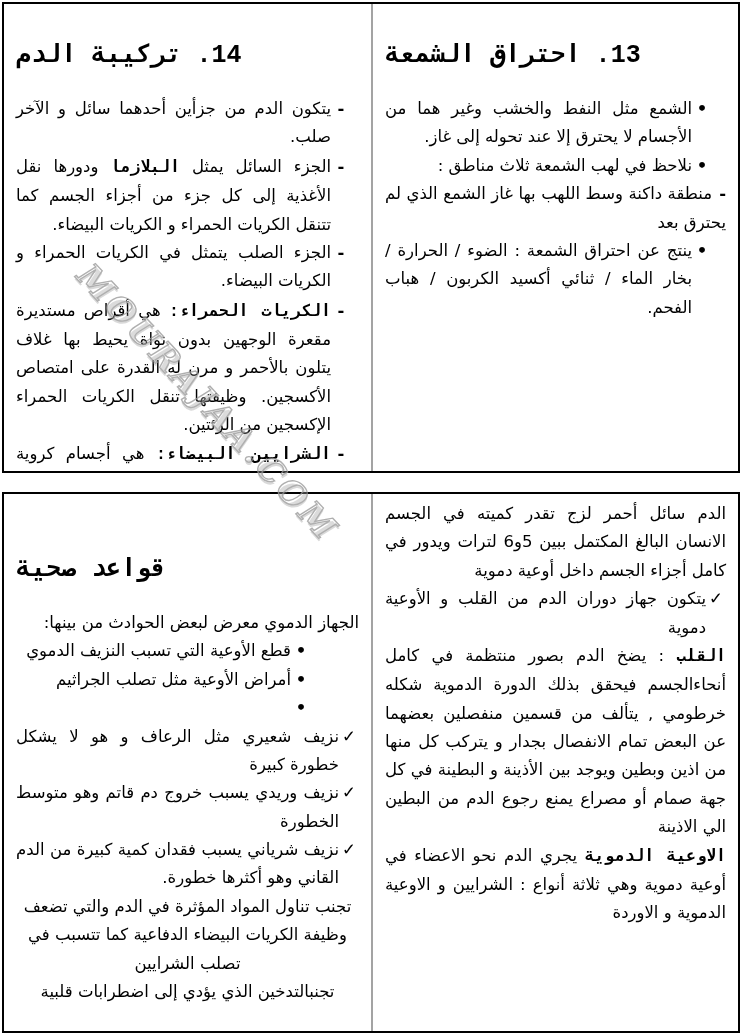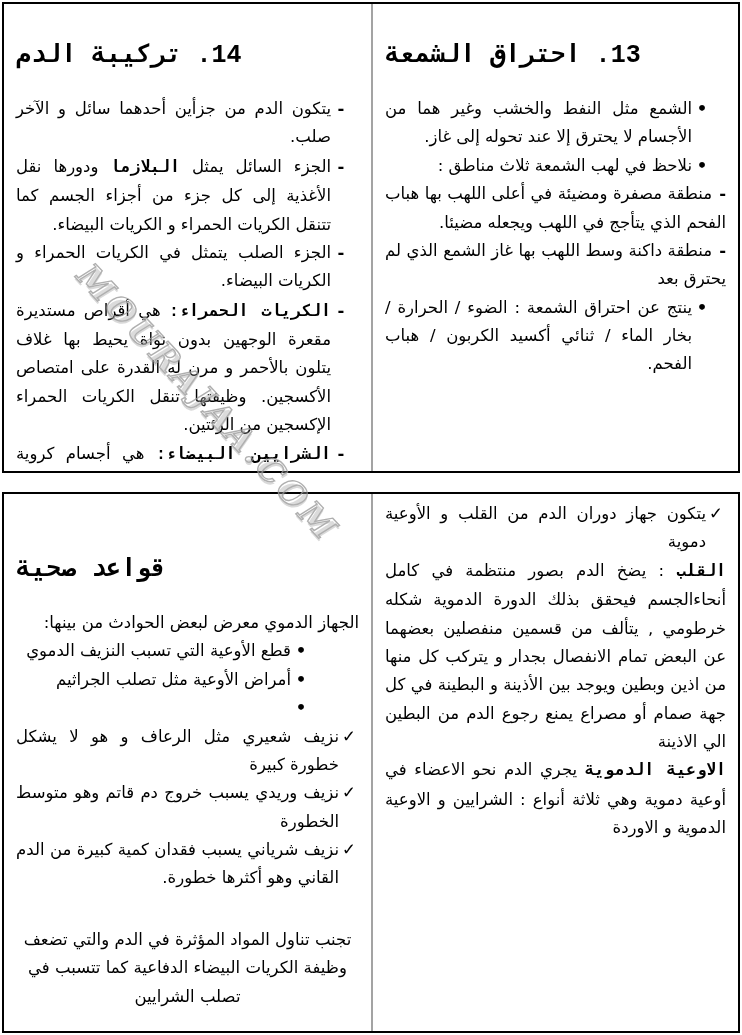--- a/index.html
+++ b/index.html
@@ -53,21 +53,21 @@
   }
   .li .txt { flex: 1; text-align: justify; }
 
   .indent-sm { padding-right: 14px; }
   .indent-lg { padding-right: 48px; }
   .pad-dash { padding-right: 8px; }
 
   .mk-inline { font-weight: bold; margin-left: 7px; }
   .b { font-weight: bold; font-family: Liberation Mono, monospace; }
 
-  .center { text-align: center; margin-top: 33px; }
+  .center { text-align: center; }
 
   .watermark {
     position: absolute;
     top: 256px; left: 98px;
     direction: ltr;
     font-family: "DejaVu Serif", "DejaVu Sans", serif;
     font-size: 33px;
     font-weight: bold;
     font-style: italic;
     letter-spacing: 4px;
@@ -95,23 +95,20 @@
       <h2 class="box-title">13. احتراق الشمعة</h2>
       <div class="li indent-sm">
         <span class="mk">•</span>
         <span class="txt">الشمع مثل النفط والخشب وغير هما من الأجسام لا يحترق إلا عند تحوله إلى غاز.</span>
       </div>
       <div class="li indent-sm">
         <span class="mk">•</span>
         <span class="txt">نلاحظ في لهب الشمعة ثلاث مناطق :</span>
       </div>
       <div class="p">
-        <span class="mk-inline">-</span><span>منطقة مصفرة ومضيئة في أعلى اللهب بها هباب الفحم الذي يتأجج في اللهب ويجعله مضيئا.</span>
-      </div>
-      <div class="p">
         <span class="mk-inline">-</span><span>منطقة داكنة وسط اللهب بها غاز الشمع الذي لم يحترق بعد</span>
       </div>
       <div class="li indent-sm">
         <span class="mk">•</span>
         <span class="txt">ينتج عن احتراق الشمعة : الضوء / الحرارة / بخار الماء / ثنائي أكسيد الكربون / هباب الفحم.</span>
       </div>
     </div>
 
     <div class="cell body-txt">
       <h2 class="box-title">14. تركيبة الدم</h2>
@@ -135,20 +132,21 @@
         <span class="mk">-</span>
         <span class="txt"><span></span><span class="b">الشرايين البيضاء:</span><span> هي أجسام كروية غير منتظمة الشكل لها نواة ذات أشكال مختلفة .وهي أكبر حجما من الكريات الحمراء و أقل منها عددا. وظيفتها: تدافع الكريات البيضاء عن جسم الإنسان</span></span>
       </div>
     </div>
 
   </section>
 
   <section class="sheet sheet-bottom">
 
     <div class="cell body-txt">
+      <div class="p">الدم سائل أحمر لزج تقدر كميته في الجسم الانسان البالغ المكتمل ببين 5و6 لترات ويدور  في كامل أجزاء الجسم داخل أوعية دموية</div>
       <div class="li">
         <span class="mk">✓</span>
         <span class="txt">يتكون جهاز دوران الدم من القلب و الأوعية دموية</span>
       </div>
       <div class="p">
         <span class="b">القلب</span><span> : يضخ الدم بصور منتظمة في كامل أنحاءالجسم فيحقق بذلك الدورة الدموية شكله خرطومي , يتألف من قسمين منفصلين بعضهما عن البعض تمام الانفصال بجدار و يتركب كل منها من اذين وبطين ويوجد بين الأذينة و البطينة في كل جهة صمام أو مصراع يمنع رجوع الدم من  البطين الي الاذينة</span>
       </div>
       <div class="p">
         <span class="b">الاوعية الدموية</span><span> يجري الدم نحو الاعضاء في أوعية دموية وهي ثلاثة أنواع : الشرايين و الاوعية الدموية و الاوردة</span>
       </div>

